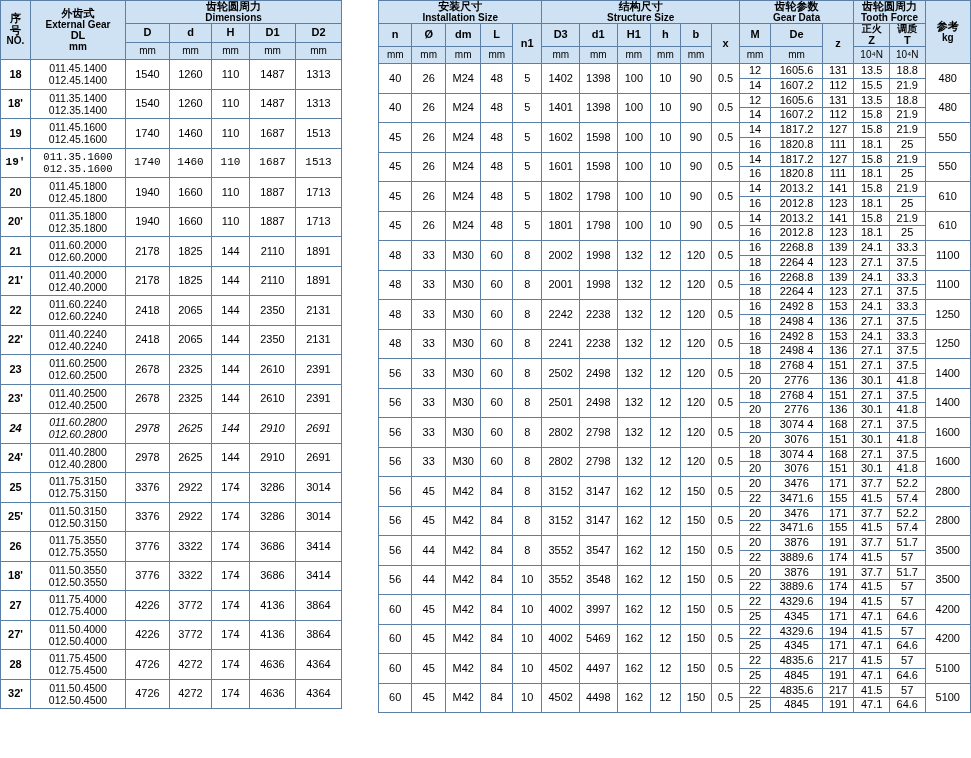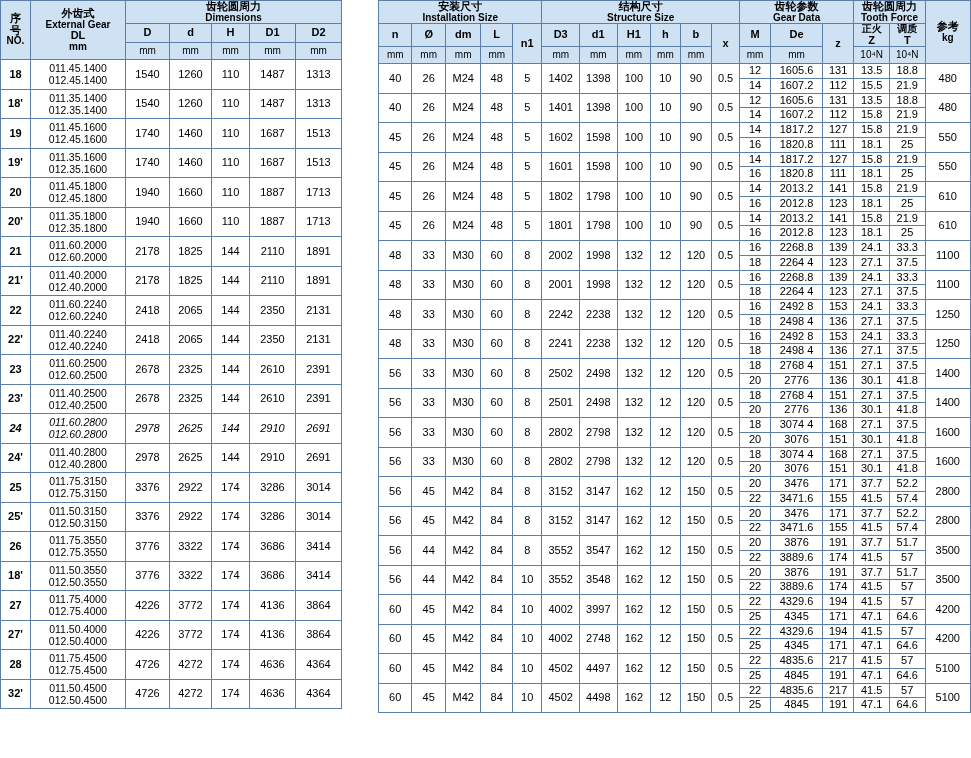--- a/index.html
+++ b/index.html
@@ -98,21 +98,21 @@
           <td class="dl">
             <div>011.45.1600</div>
             <div>012.45.1600</div>
           </td>
           <td>1740</td>
           <td>1460</td>
           <td>110</td>
           <td>1687</td>
           <td>1513</td>
         </tr>
-        <tr class="rowh" style="height: 29.5px;">
+        <tr class="rowh" style="height: 29.5px; font-family: Liberation Mono, monospace;">
           <td class="bold">19'</td>
           <td class="dl">
             <div>011.35.1600</div>
             <div>012.35.1600</div>
           </td>
           <td>1740</td>
           <td>1460</td>
           <td>110</td>
           <td>1687</td>
           <td>1513</td>
@@ -915,21 +915,21 @@
           <td>47.1</td>
           <td>64.6</td>
         </tr>
         <tr class="sub" style="height: 14.75px;">
           <td rowspan="2">60</td>
           <td rowspan="2">45</td>
           <td rowspan="2">M42</td>
           <td rowspan="2">84</td>
           <td rowspan="2">10</td>
           <td rowspan="2">4002</td>
-          <td rowspan="2">2748</td>
+          <td rowspan="2">5469</td>
           <td rowspan="2">162</td>
           <td rowspan="2">12</td>
           <td rowspan="2">150</td>
           <td rowspan="2">0.5</td>
           <td>22</td>
           <td>4329.6</td>
           <td>194</td>
           <td>41.5</td>
           <td>57</td>
           <td rowspan="2">4200</td>

